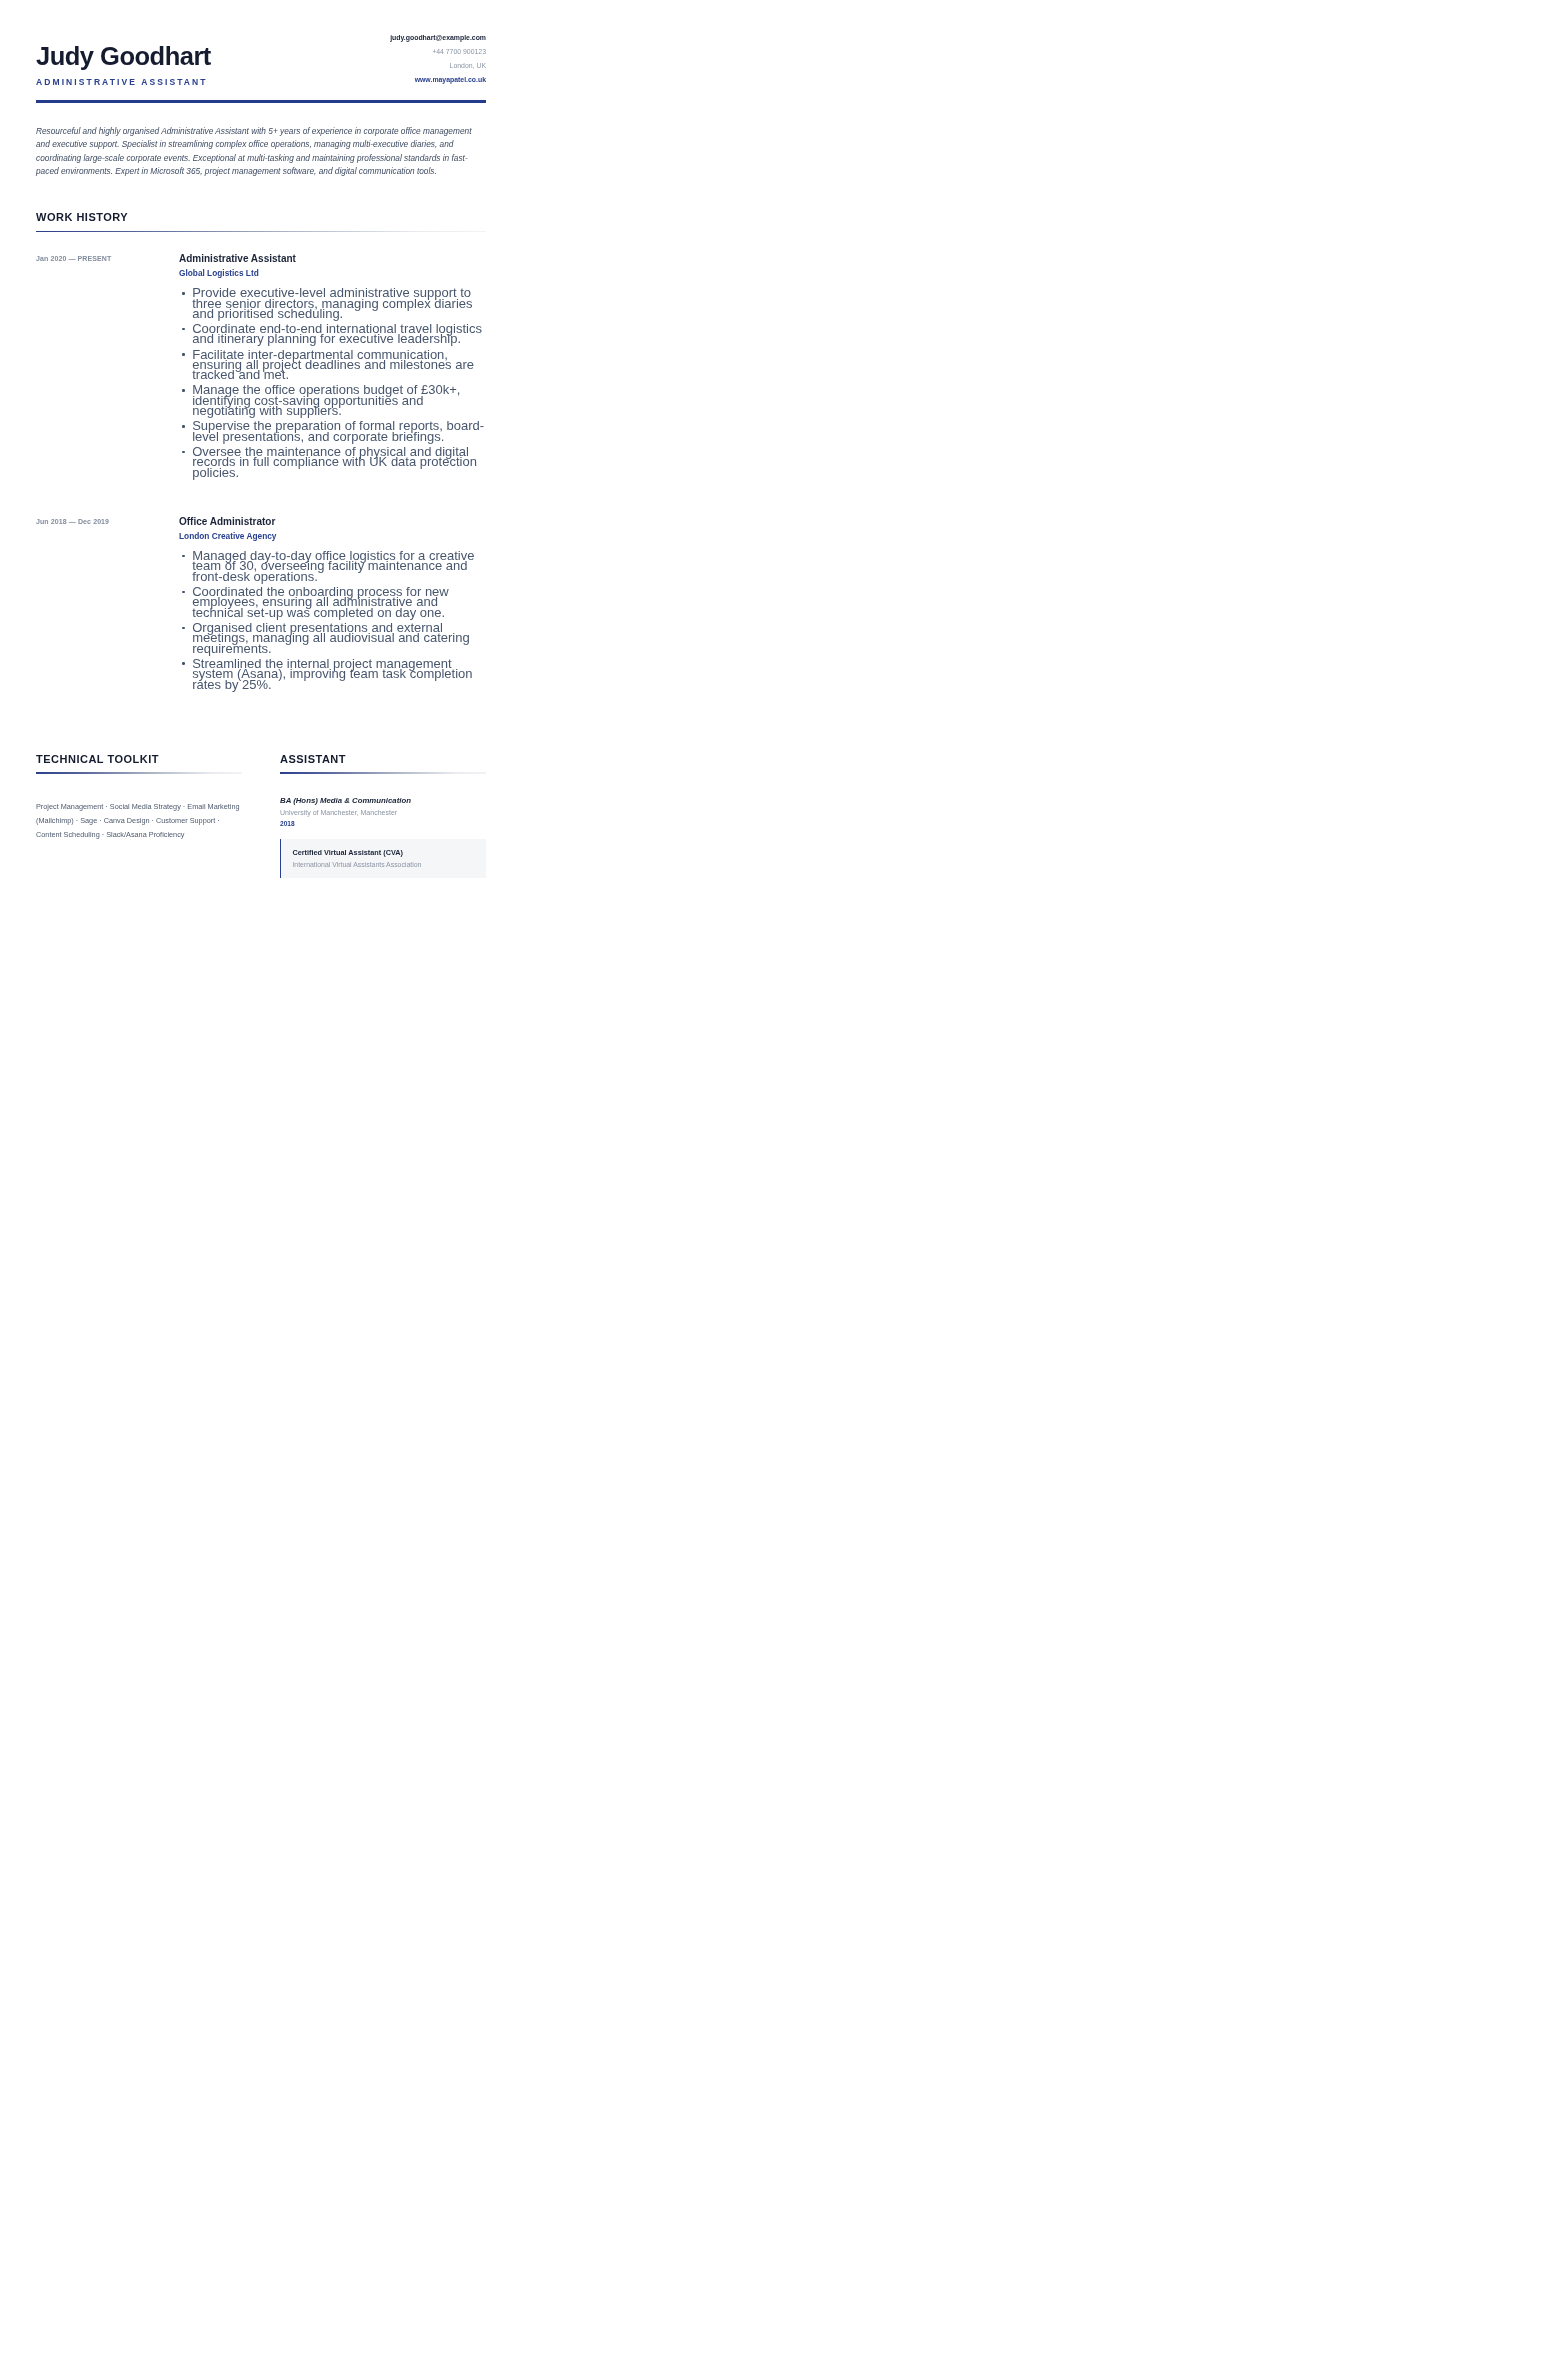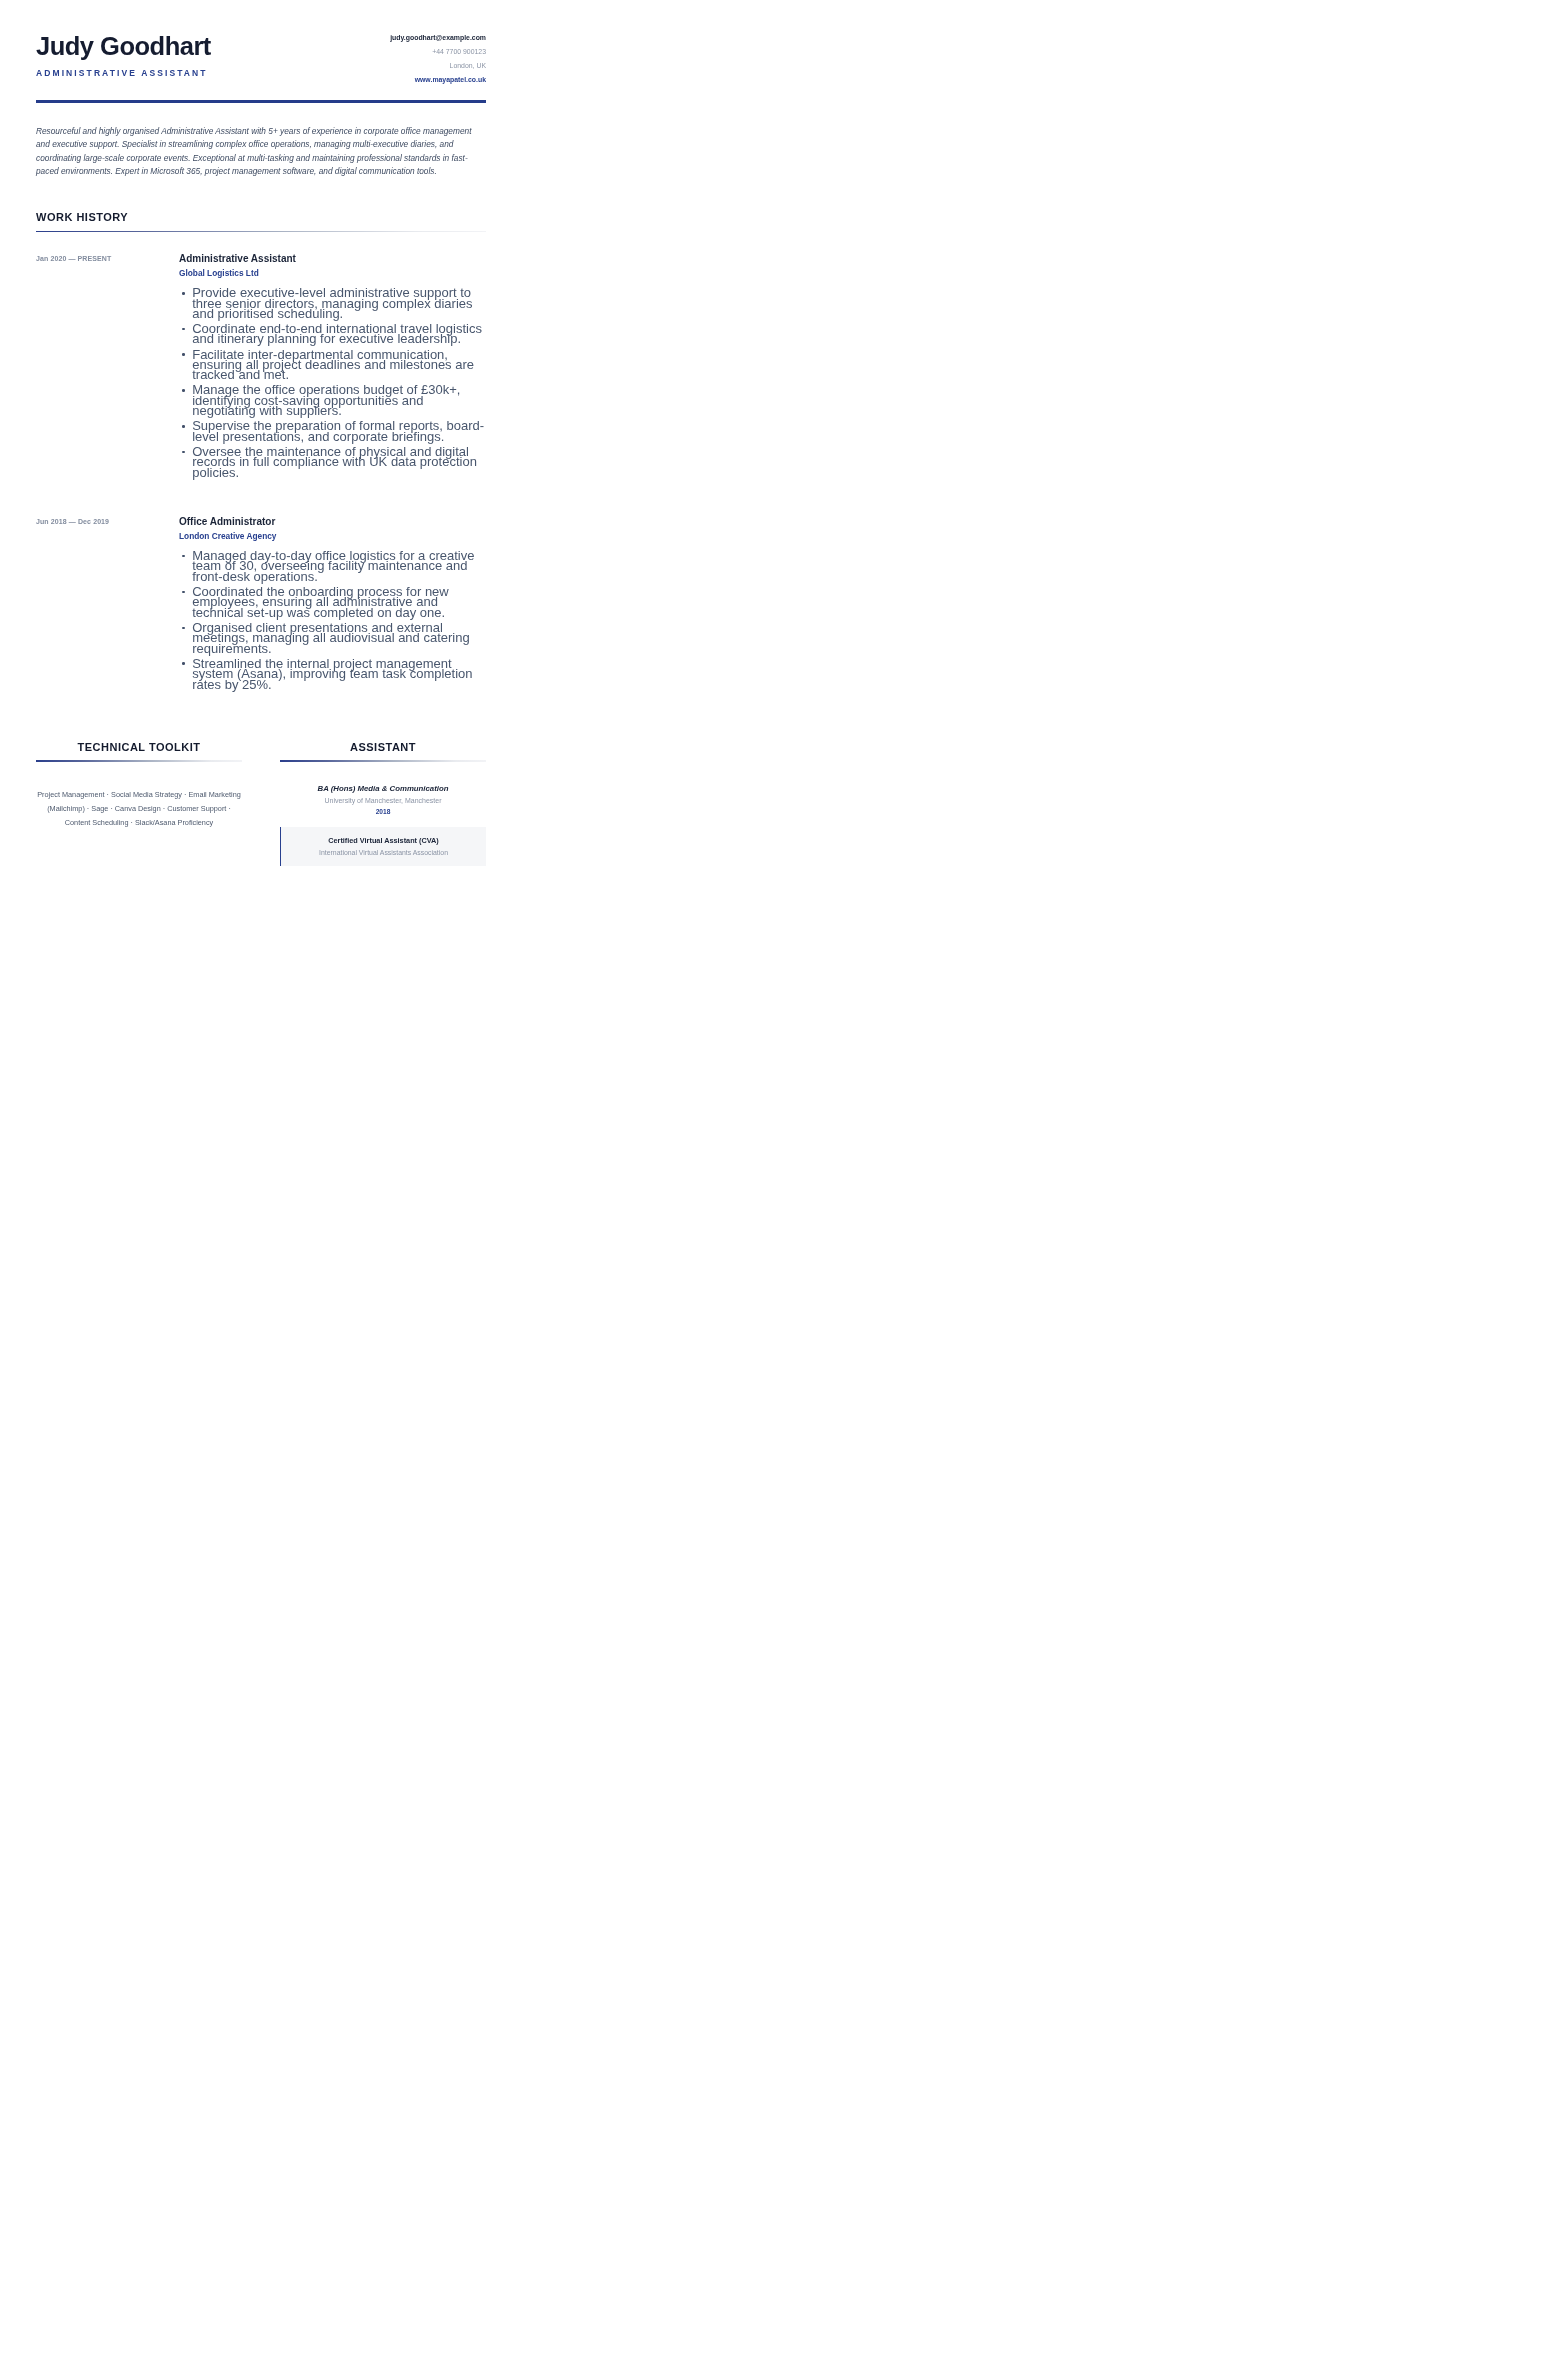--- a/index.html
+++ b/index.html
@@ -7,21 +7,21 @@
   body {
     width: 522px;
     min-height: 801px;
     background: #ffffff;
     font-family: "Liberation Sans", "DejaVu Sans", sans-serif;
     -webkit-font-smoothing: antialiased;
   }
   .page { padding: 26.5px 36px 17px 36px; }
 
   
-  .header { display: flex; justify-content: space-between; align-items: flex-start; gap: 40px; }
+  .header { display: flex; justify-content: space-between; align-items: flex-end; gap: 40px; }
   .name {
     margin: 6.6px 0 0 0;
     font-size: 25.5px;
     line-height: 1.08;
     font-weight: 800;
     letter-spacing: -0.5px;
     color: #151c30;
   }
   .role-title {
     margin-top: 7px;
@@ -86,21 +86,21 @@
     position: absolute;
     left: 3.3px;
     top: 3.8px;
     width: 2.6px;
     height: 2.6px;
     border-radius: 50%;
     background: #42506a;
   }
 
   
-  .bottom-grid { display: grid; grid-template-columns: 1fr 1fr; column-gap: 38px; margin-top: 46px; text-align: center; }
+  .bottom-grid { display: grid; grid-template-columns: 1fr 1fr; column-gap: 38px; margin-top: 58px; }
   .skills-text { margin-top: 26.5px; font-size: 7.3px; line-height: 14px; color: #4e5a6e; }
 
   .edu-degree { margin-top: 22px; font-size: 7.8px; font-weight: 700; color: #1b2438; font-style: italic; }
   .edu-school { margin-top: 4.3px; font-size: 7px; color: #8b94a5; }
   .edu-year { margin-top: 4.3px; font-size: 6.6px; font-weight: 700; color: #28408f; }
   .cert-card {
     margin-top: 11.4px;
     background: #f5f6f8;
     border-left: 1.9px solid #28408f;
     padding: 9.5px 11.4px;

